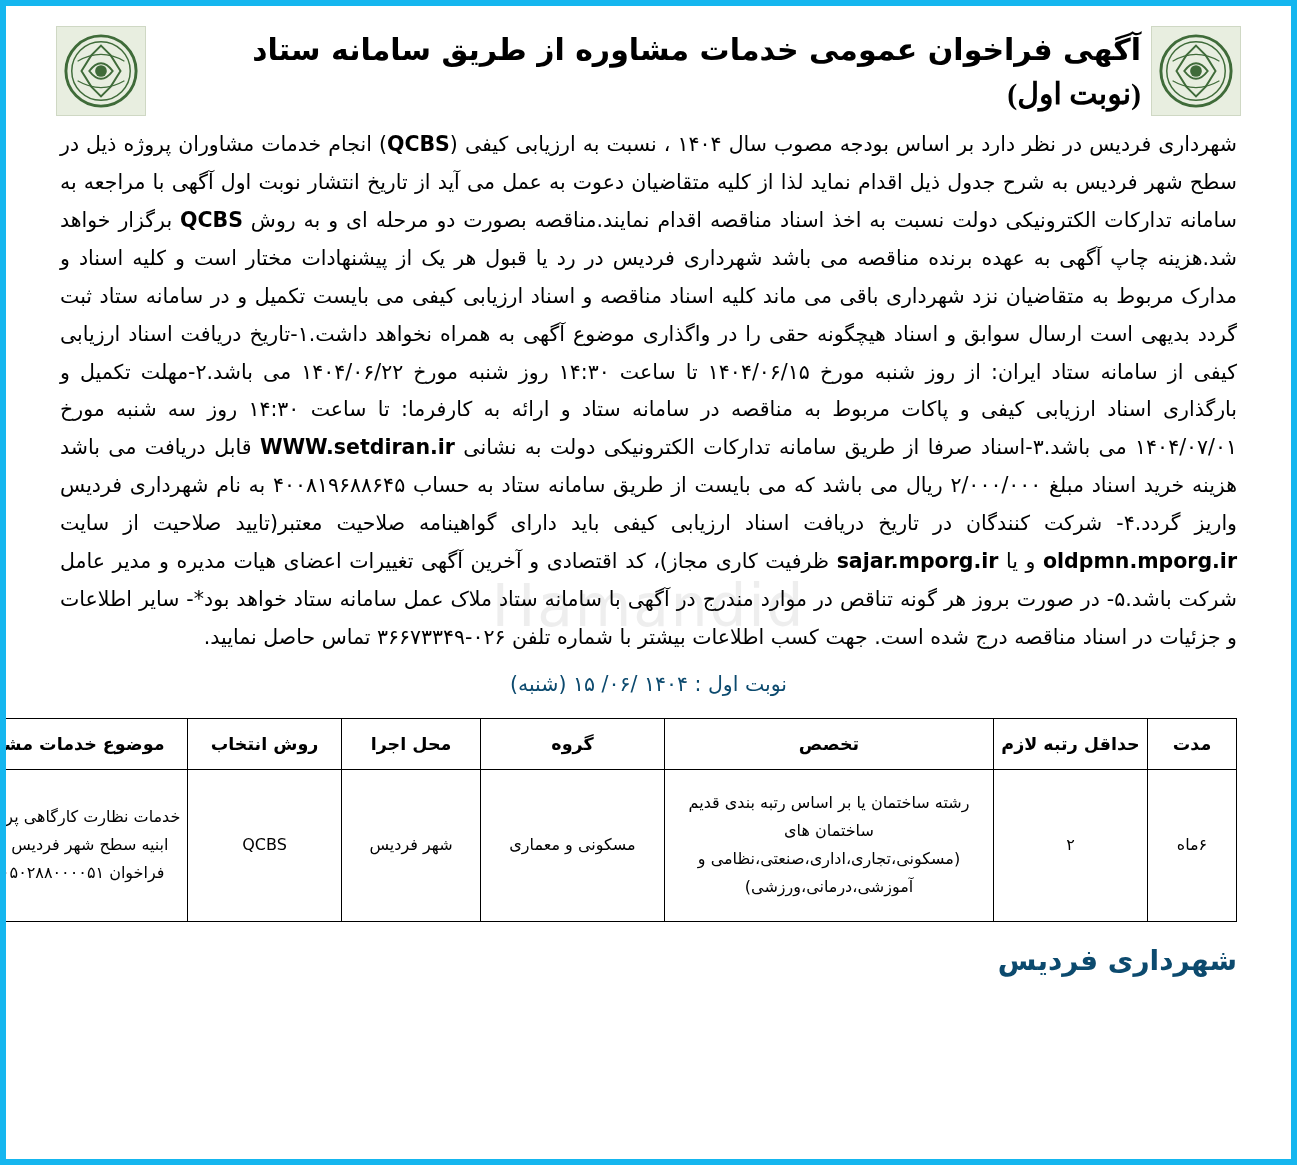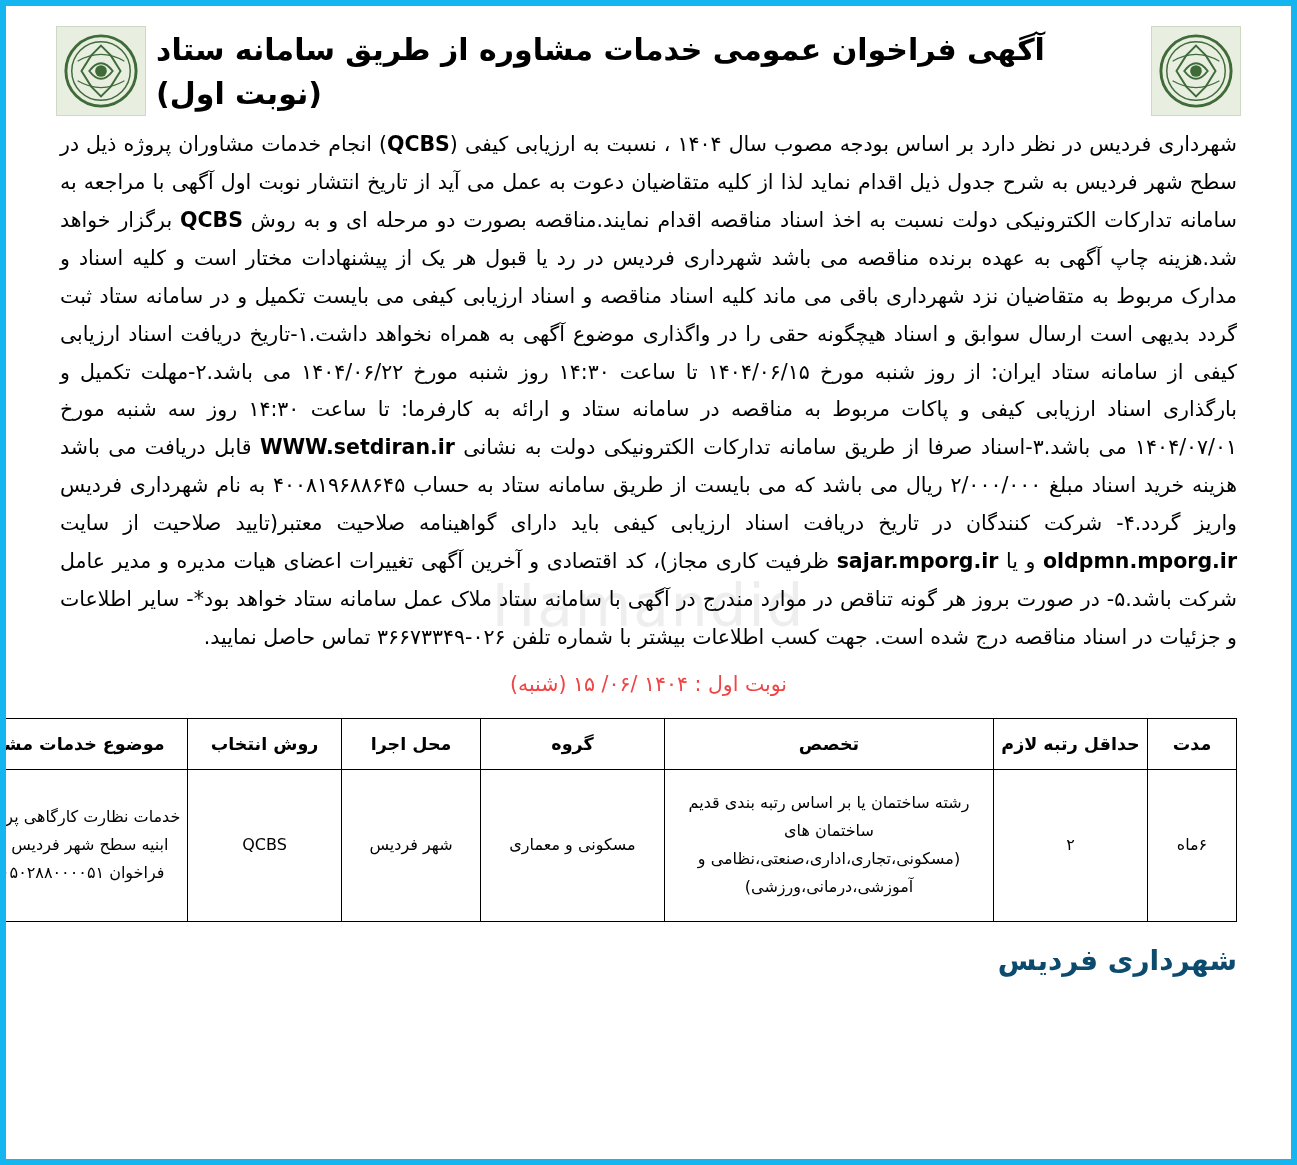--- a/index.html
+++ b/index.html
@@ -37,35 +37,36 @@
     flex: 0 0 88px;
     background: #e8eee0;
     border: 1px solid #cfd8c4;
     display: flex;
     align-items: center;
     justify-content: center;
   }
   .logo svg { display:block; }
   .title-wrap {
     flex: 1 1 auto;
-    text-align: left;
+    text-align: right;
     padding: 0 10px;
   }
   .title-main {
     font-size: 30px;
     font-weight: bold;
     color: #000;
     line-height: 1.5;
     letter-spacing: 0;
   }
   .title-sub {
     font-size: 30px;
     font-weight: bold;
     color: #000;
     line-height: 1.45;
+    font-family: Liberation Serif, serif;
   }
 
   
   .body-text {
     padding: 6px 48px 0 48px;
     font-size: 20.5px;
     line-height: 1.85;
     color: #000;
     text-align: justify;
     text-justify: inter-word;
@@ -75,21 +76,21 @@
   .latin {
     font-family: "DejaVu Sans", "Liberation Sans", sans-serif;
     font-weight: bold;
     direction: ltr;
     unicode-bidi: embed;
   }
   .notice-lines {
     padding: 8px 48px 0 48px;
     font-size: 20.5px;
     line-height: 1.9;
-    color: #ef4444;
+    color: #0c4a6e;
     text-align: right;
     position: relative;
     z-index: 2;
   }
   .nl-row { text-align: center; }
 
   
   .watermark {
     position: absolute;
     left: 50%;

